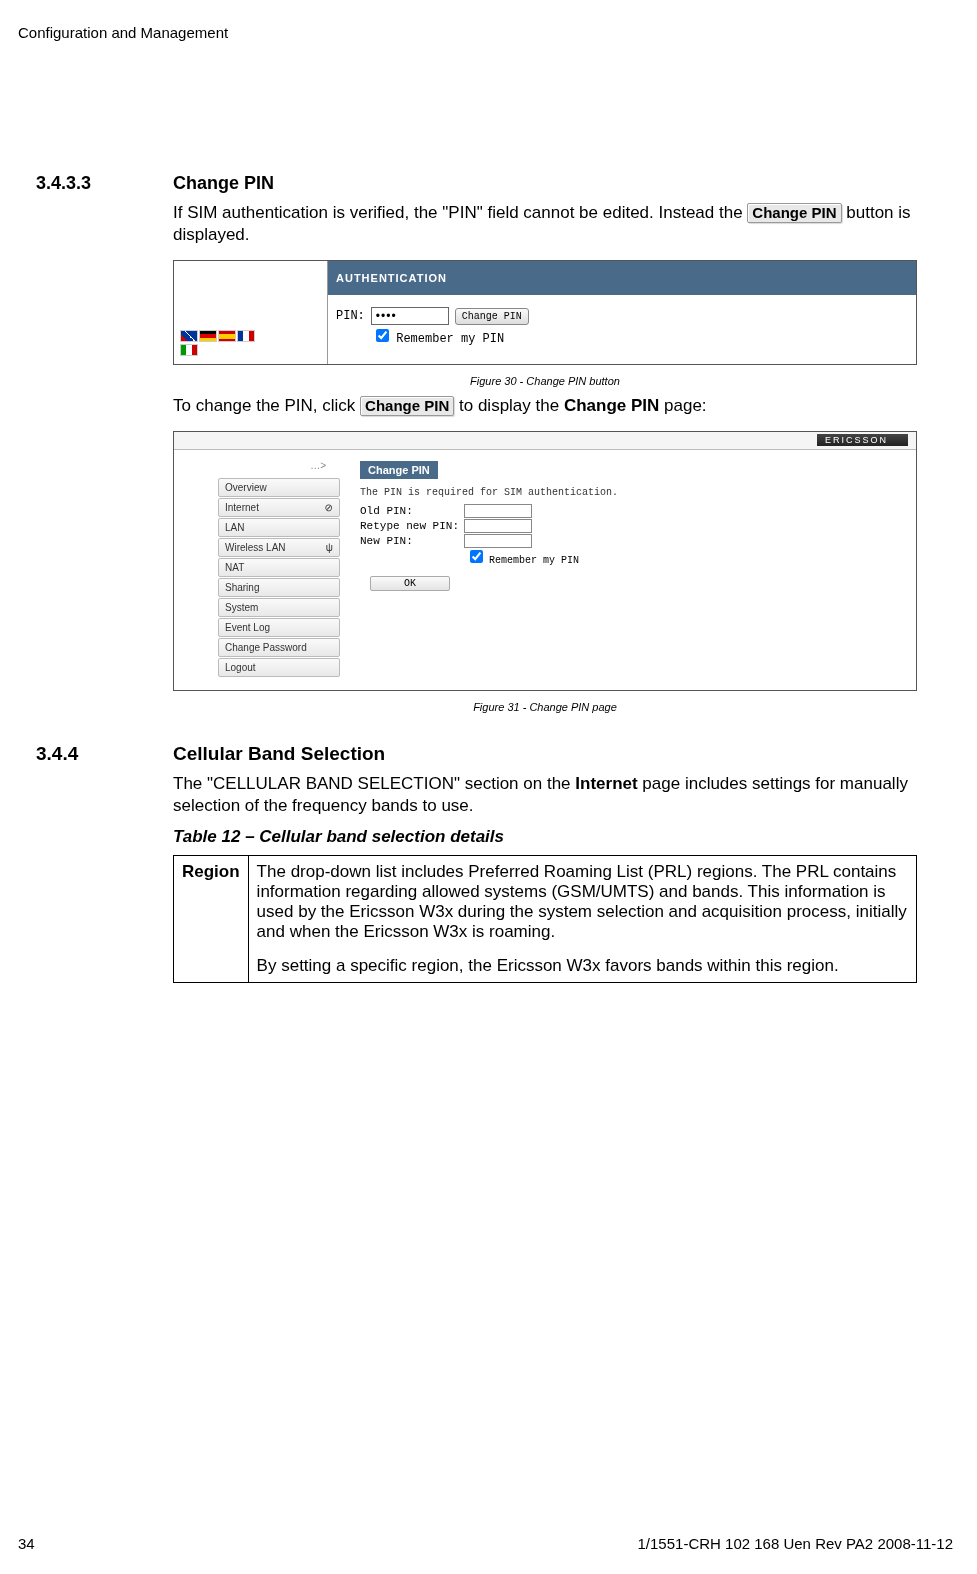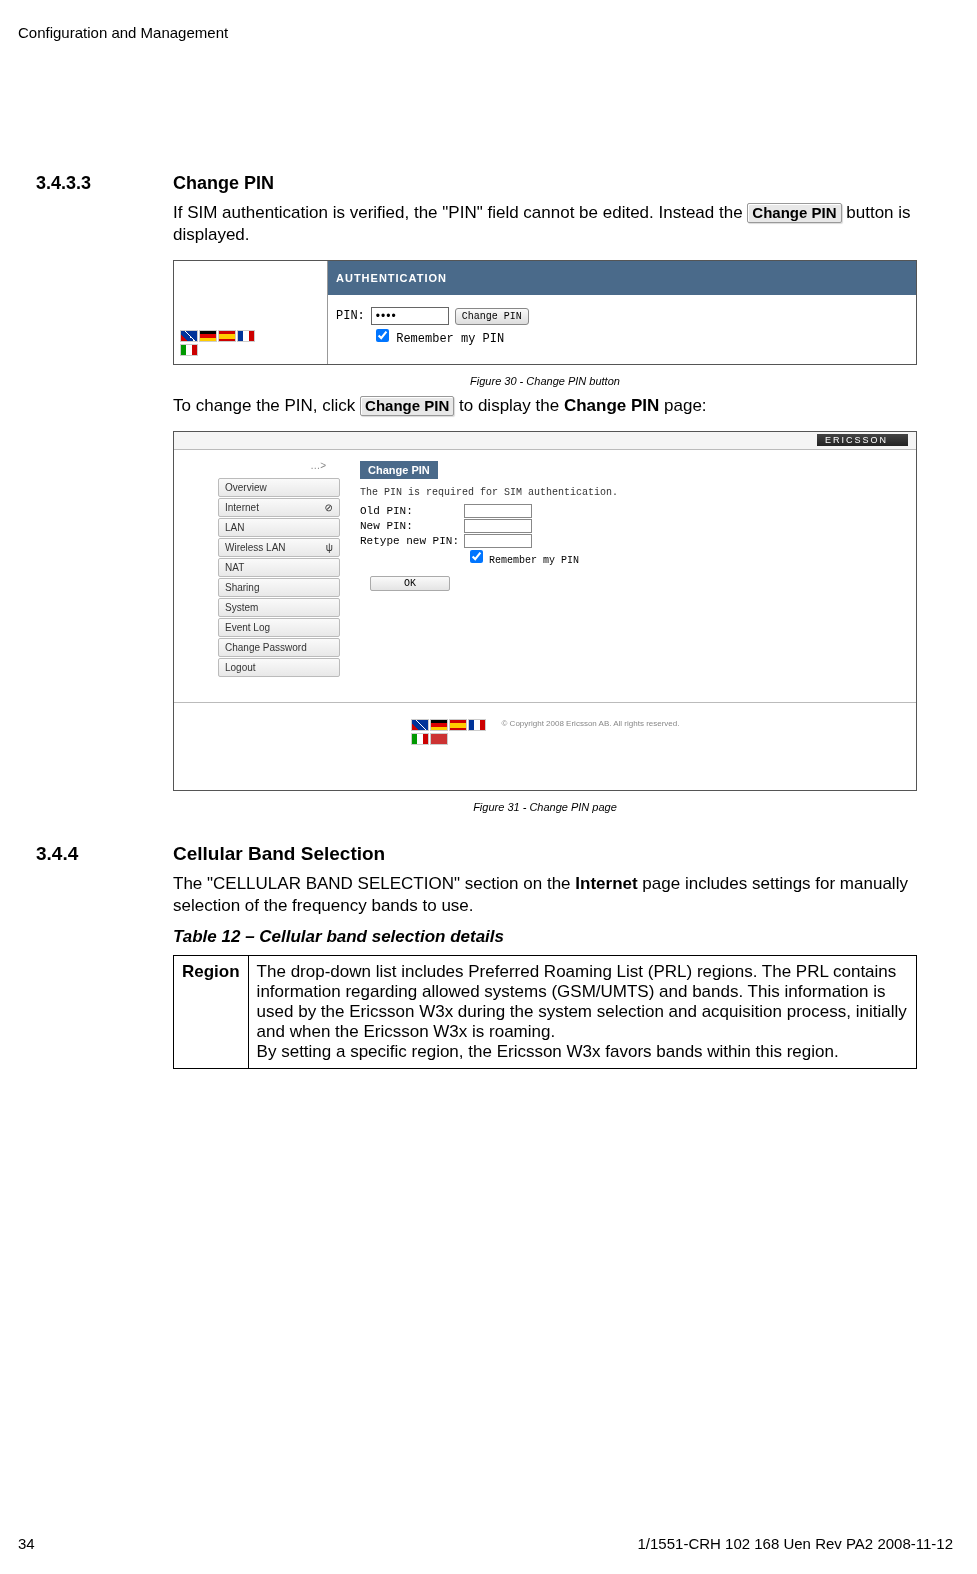--- a/index.html
+++ b/index.html
@@ -130,21 +130,21 @@
     }
     .flag-row { display: flex; gap: 1px; margin-bottom: 2px; }
     .flag { width: 18px; height: 12px; border: 1px solid #ccc; display:inline-block; }
     .flag-uk { background: linear-gradient(45deg,#c00 25%,#039 25% 50%,#fff 50% 55%,#039 55%); }
     .flag-de { background: linear-gradient(#000 33%,#d00 33% 66%,#fc0 66%); }
     .flag-es { background: linear-gradient(#c00 25%,#fc0 25% 75%,#c00 75%); }
     .flag-fr { background: linear-gradient(90deg,#039 33%,#fff 33% 66%,#c00 66%); }
     .flag-it { background: linear-gradient(90deg,#090 33%,#fff 33% 66%,#c00 66%); }
     
     .fig31 {
-      height: 360px;
+      height: 260px;
       position: relative;
       overflow: hidden;
     }
     .fig31-topbar {
       height: 18px;
       background: #f5f5f5;
       border-bottom: 1px solid #bbb;
       position: relative;
     }
     .ericsson-brand {
@@ -358,25 +358,25 @@
             </div>
         </div>
         <div class="fig31-main">
           <div class="change-pin-title">Change PIN</div>
           <div class="fig31-desc">The PIN is required for SIM authentication.</div>
           <div class="fig31-field">
               <label>Old PIN:</label>
               <span class="inp"></span>
             </div>
           <div class="fig31-field">
+              <label>Retype new PIN:</label>
+              <span class="inp"></span>
+            </div>
+          <div class="fig31-field">
               <label>New PIN:</label>
-              <span class="inp"></span>
-            </div>
-          <div class="fig31-field">
-              <label>Retype new PIN:</label>
               <span class="inp"></span>
             </div>
           <div class="fig31-remember"><input type="checkbox" checked="" style=""> <span>Remember my PIN</span></div>
           <div class="fig31-ok"><span class="okbtn">OK</span></div>
         </div>
       </div>
       <div class="fig31-bottom">
         <div>
           <div class="flag-row" style="gap:1px">
             <span class="flag flag-uk"></span>
@@ -404,21 +404,21 @@
     <p class="body-text">
       <span>The "CELLULAR BAND SELECTION" section on the </span><strong>Internet</strong><span> page includes settings for manually selection of the frequency bands to use.</span>
     </p>
     <div class="figure-caption-left">Table 12 – Cellular band selection details</div>
     <table class="table1">
       <tbody>
       <tr>
         <td style="font-weight:bold">Region</td>
         <td>
           <div>The drop-down list includes Preferred Roaming List (PRL) regions. The PRL contains information regarding allowed systems (GSM/UMTS) and bands. This information is used by the Ericsson W3x during the system selection and acquisition process, initially and when the Ericsson W3x is roaming.</div>
-          <div style="">By setting a specific region, the Ericsson W3x favors bands within this region.</div>
+          <div style="margin-top:14px">By setting a specific region, the Ericsson W3x favors bands within this region.</div>
         </td>
       </tr>
     </tbody>
       </table>
   </div>
 </div>
 
 <div class="footer-left">34</div>
 <div class="footer-right">1/1551-CRH 102 168 Uen Rev PA2  2008-11-12</div>
 

